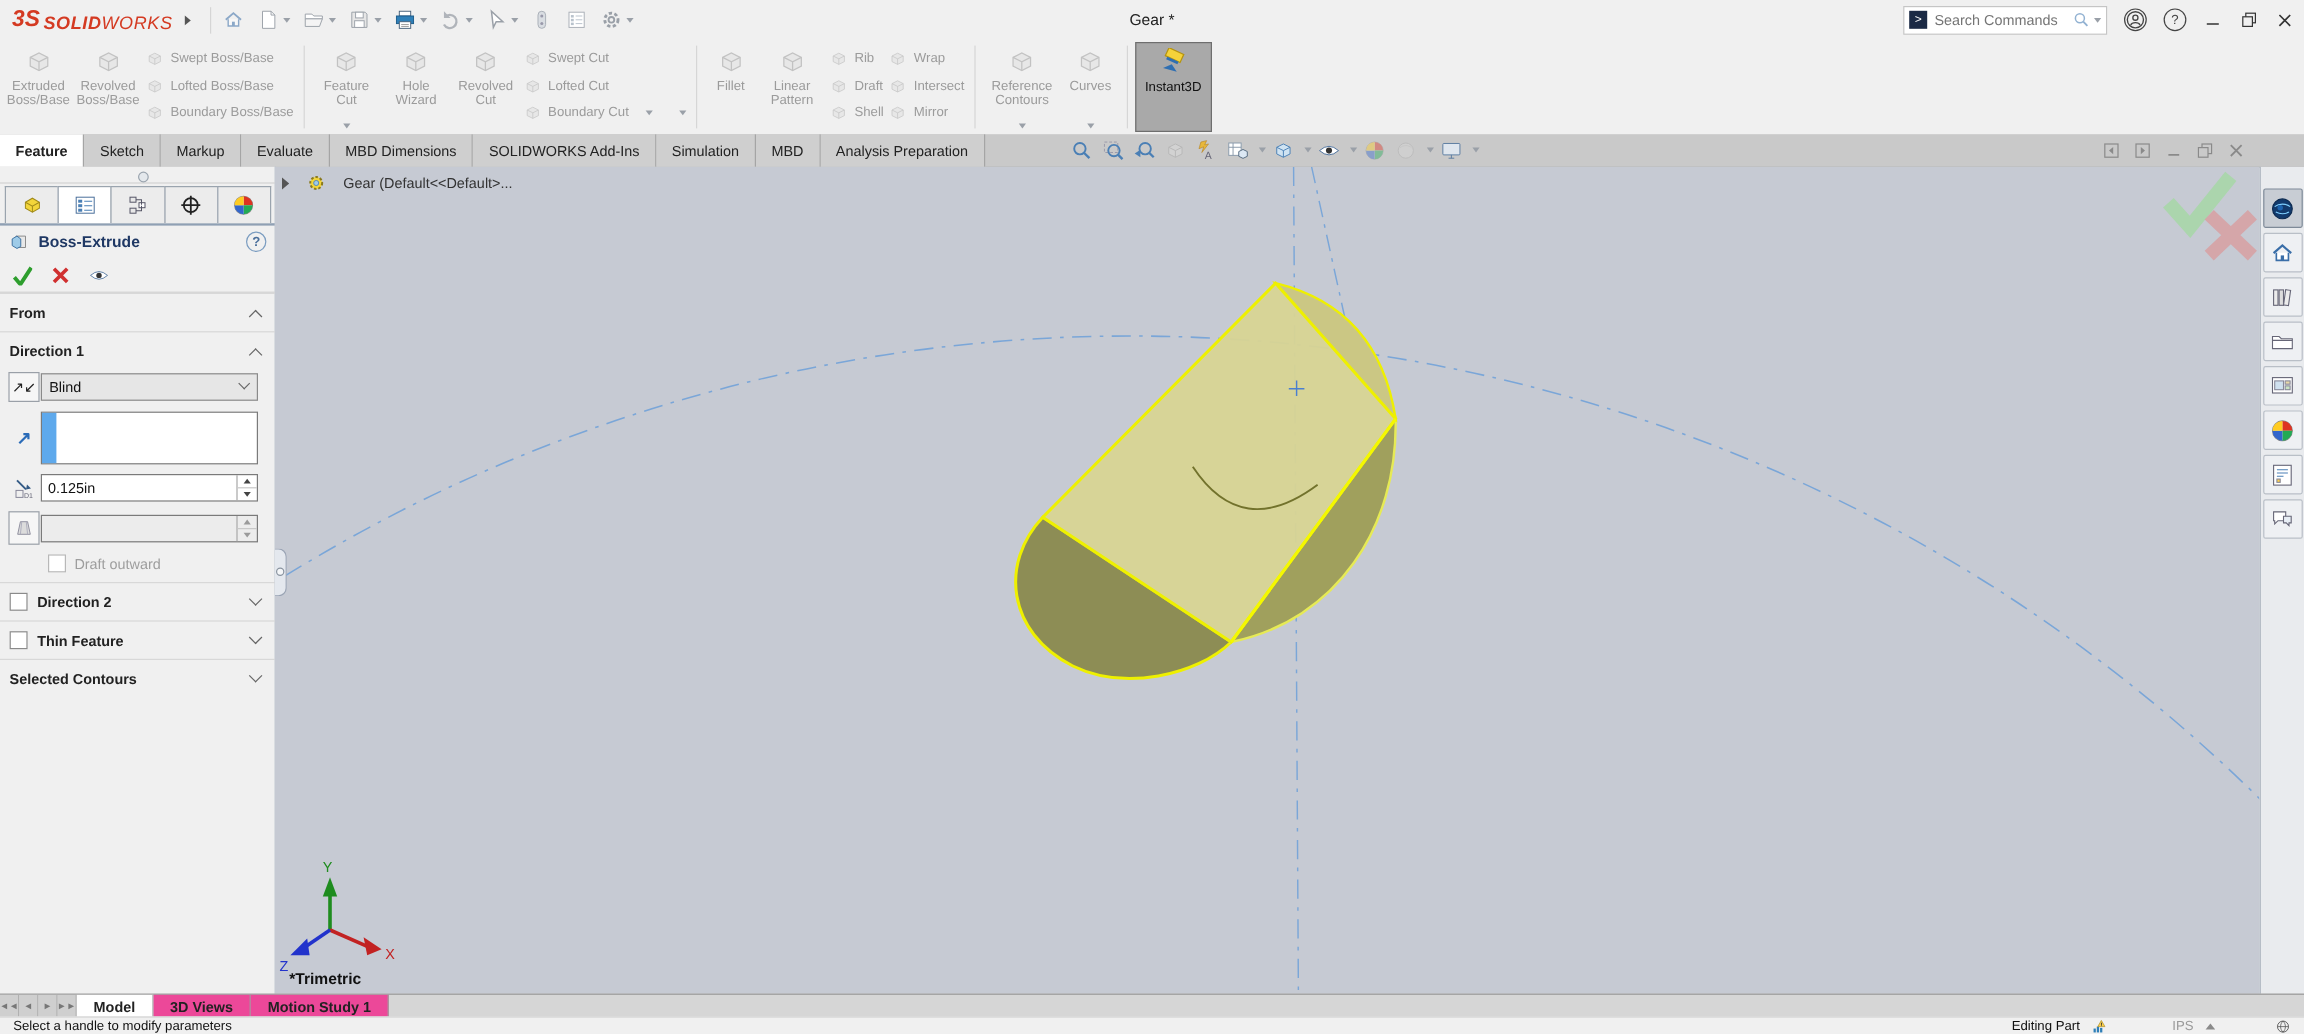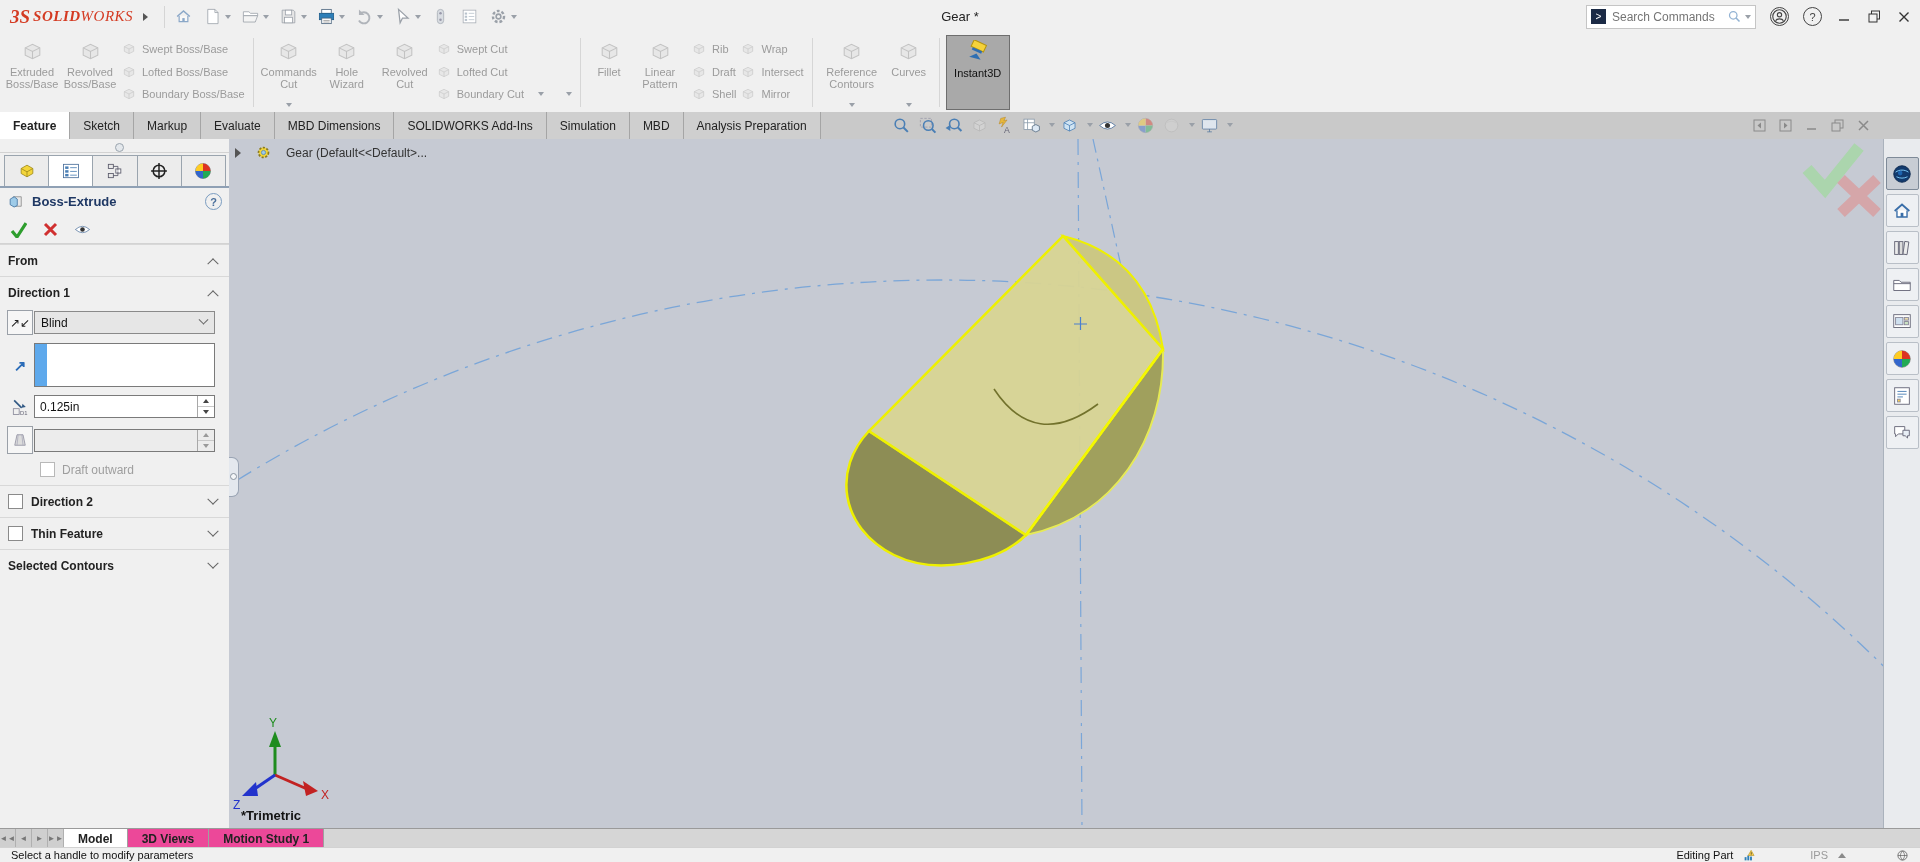--- a/index.html
+++ b/index.html
@@ -1,20 +1,20 @@
 <!DOCTYPE html>
 <html><head>
 <meta charset="utf-8">
 <style>
   html,body{margin:0;padding:0;background:#444;}
   .app{position:relative;width:1920px;height:862px;background:#f0f0f0;
        font-family:"Liberation Sans",sans-serif;overflow:hidden;user-select:none;}
   
   .titlebar{position:absolute;top:0;left:0;right:0;height:33px;background:#f0f0f0;display:flex;align-items:center;}
-  .logo{display:flex;align-items:center;margin-left:10px;color:#d43a22;font-style:italic;white-space:nowrap;font-family:Liberation Serif, serif;}
+  .logo{display:flex;align-items:flex-end;margin-left:10px;color:#d43a22;font-style:italic;white-space:nowrap;}
   .logo .mark{font-size:19px;font-weight:bold;margin-right:3px;}
   .logo .b{font-size:15px;font-weight:bold;letter-spacing:.5px;}
   .logo .l{font-size:15px;font-weight:normal;letter-spacing:.5px;}
   .flyright{width:0;height:0;border-left:5px solid #555;border-top:4px solid transparent;border-bottom:4px solid transparent;margin:0 10px;}
   .tb-sep{width:1px;height:22px;background:#d5d5d5;margin:0 6px;}
   .qat{display:flex;align-items:center;gap:4px;}
   .qat .qbtn{display:flex;align-items:center;padding:2px 3px;}
   .icon18{width:19px;height:19px;}
   .caret{width:0;height:0;border-left:3.5px solid transparent;border-right:3.5px solid transparent;border-top:4px solid #9aa0a8;margin-left:3px;}
   .doc-title{position:absolute;left:0;right:0;top:0;height:33px;display:flex;align-items:center;justify-content:center;font-size:13px;color:#222;pointer-events:none;}
@@ -444,21 +444,21 @@
             <span>Boundary Boss/Base</span>
           </div>
       </div>
     </div>
     <div class="rdiv"></div>
     <div class="rgroup">
       <div class="bigbtn">
           <svg class="ic24">
             <use href="#i-cube"></use>
           </svg>
-          <span>Commands Cut</span>
+          <span>Feature Cut</span>
           <span class="bigcaret"></span>
         </div>
       <div class="bigbtn">
           <svg class="ic24">
             <use href="#i-cube"></use>
           </svg>
           <span>Hole Wizard</span>
         </div>
       <div class="bigbtn">
           <svg class="ic24">

